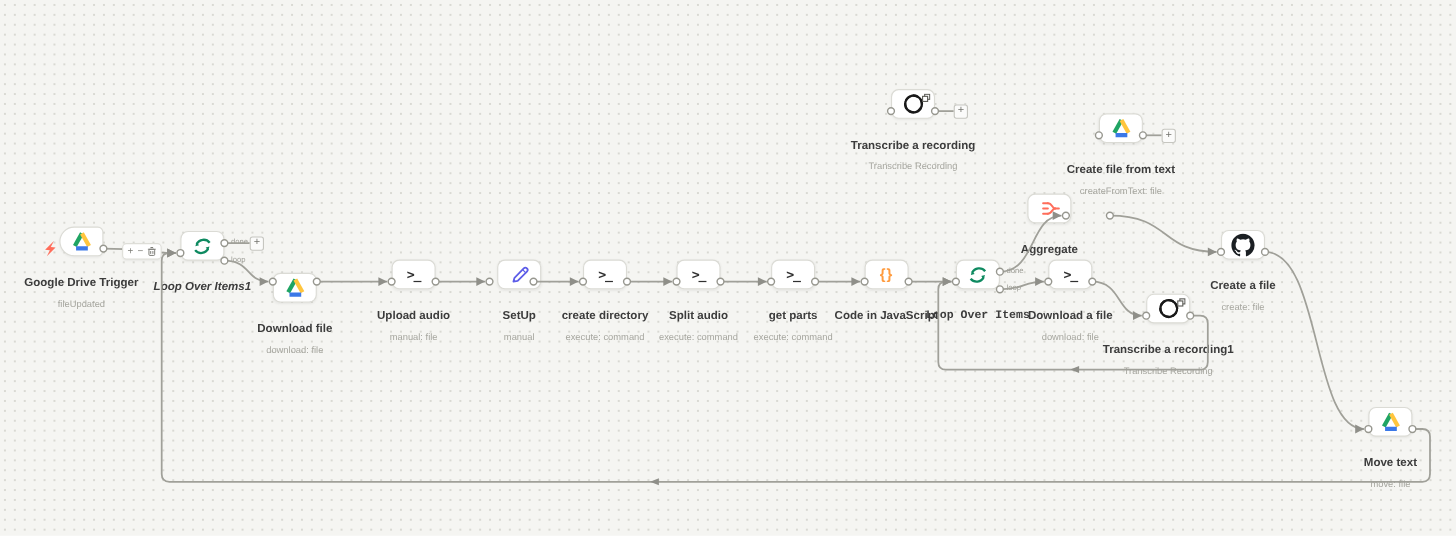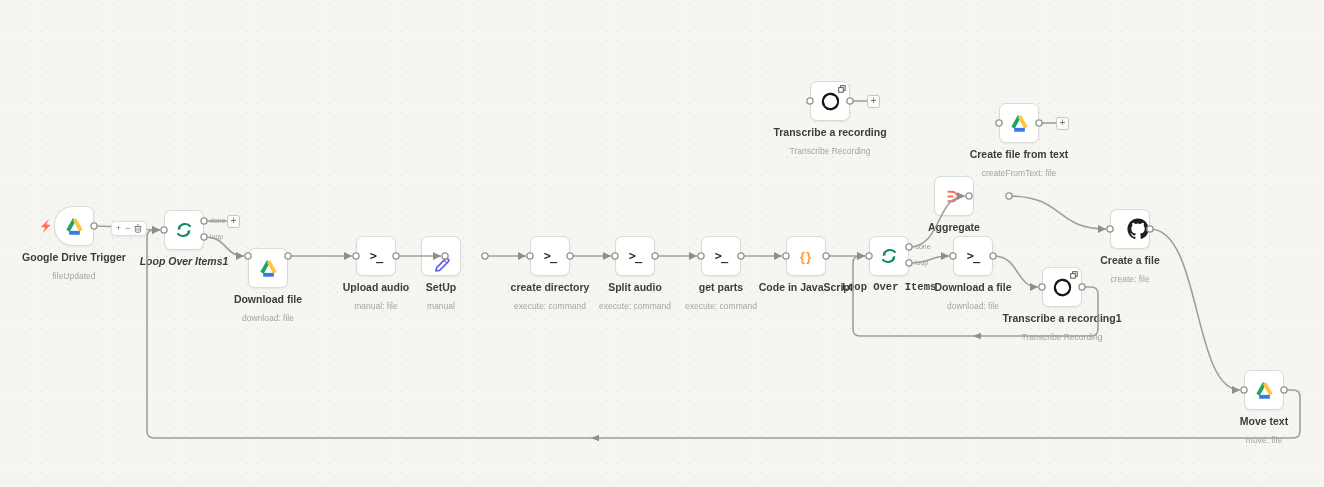--- a/index.html
+++ b/index.html
@@ -7,21 +7,21 @@
   #canvas{
     position:relative;
     width:1324px;height:487px;
     background-color:#f5f5f2;
     background-image:radial-gradient(circle,#d9d9d3 0.9px,transparent 1px);
     background-size:9px 9px;
     overflow:hidden;
   }
   #edges{position:absolute;left:0;top:0;z-index:2;pointer-events:none;}
   .node{
-    position:absolute;width:40px;height:40px;
+    position:absolute;width:40px;height:27px;
     background:#fff;border:1px solid #dbdbd5;border-radius:7px;
     box-shadow:0 1px 2px rgba(60,60,60,.07);
     display:flex;align-items:center;justify-content:center;
     box-sizing:border-box;z-index:1;
   }
   .node.trigger{border-radius:19px 7px 7px 19px;}
   .nicon{display:flex;align-items:center;justify-content:center;}
   .term{font-family:"DejaVu Sans Mono",monospace;font-weight:bold;font-size:12px;color:#303030;letter-spacing:-1px;}
   .codeico{font-family:"Liberation Sans",sans-serif;font-weight:bold;font-size:13.5px;color:#ff9b3e;letter-spacing:1px;}
   .nlabel{position:absolute;top:44px;left:50%;transform:translateX(-50%);text-align:center;}
@@ -156,21 +156,21 @@
     </div>
     <div class="node" style="left: 356px; top: 236px;">
       <span class="nicon">
         <div class="term">&gt;_</div>
       </span>
       <div class="nlabel">
         <span class="ntitle">Upload audio</span>
         <span class="nsub">manual: file</span>
       </div>
     </div>
-    <div class="node" style="left: 421px; top: 236px; align-items: flex-end;">
+    <div class="node" style="left: 452px; top: 236px;">
       <span class="nicon">
         <svg viewBox="0 0 22 22" width="21" height="21">
           <path d="M5 17.8 l1-3.6 L14.8 5.3 a2.15 2.15 0 0 1 3.05 3.05 L9 17.2 l-4 0.6 z" fill="none" stroke="#5d5de8" stroke-width="1.7" stroke-linejoin="round"></path>
           <line x1="13.7" y1="6.4" x2="16.8" y2="9.5" stroke="#5d5de8" stroke-width="1.3"></line>
         </svg>
       </span>
       <div class="nlabel">
         <span class="ntitle">SetUp</span>
         <span class="nsub">manual</span>
       </div>
@@ -268,21 +268,21 @@
             <path d="M9 6 C13.5 6 12.5 11 16 11"></path>
             <path d="M9 16 C13.5 16 12.5 11 16 11"></path>
             <path d="M16.5 11 h3"></path>
           </g>
         </svg>
       </span>
       <div class="nlabel">
         <span class="ntitle">Aggregate</span>
       </div>
     </div>
-    <div class="node" style="left: 1110px; top: 209px; justify-content: flex-end;">
+    <div class="node" style="left: 1110px; top: 209px;">
       <span class="nicon">
         <svg viewBox="0 0 24 24" width="22" height="22">
           <path fill="#1b1f23" d="M12 .5C5.65.5.5 5.65.5 12c0 5.08 3.29 9.39 7.86 10.91.58.11.79-.25.79-.55v-1.95c-3.2.7-3.87-1.54-3.87-1.54-.52-1.32-1.28-1.67-1.28-1.67-1.04-.71.08-.7.08-.7 1.15.08 1.76 1.18 1.76 1.18 1.03 1.75 2.69 1.25 3.35.96.1-.75.4-1.25.73-1.54-2.55-.29-5.23-1.28-5.23-5.68 0-1.26.45-2.28 1.19-3.08-.12-.29-.52-1.46.11-3.05 0 0 .97-.31 3.17 1.18a11 11 0 0 1 5.75 0c2.2-1.49 3.16-1.18 3.16-1.18.63 1.59.24 2.76.12 3.05.74.8 1.18 1.82 1.18 3.08 0 4.41-2.69 5.38-5.25 5.67.41.35.78 1.05.78 2.13v3.15c0 .3.21.67.8.55A11.51 11.51 0 0 0 23.5 12C23.5 5.65 18.35.5 12 .5z"></path>
         </svg>
       </span>
       <div class="nlabel">
         <span class="ntitle">Create a file</span>
         <span class="nsub">create: file</span>
       </div>
     </div>

